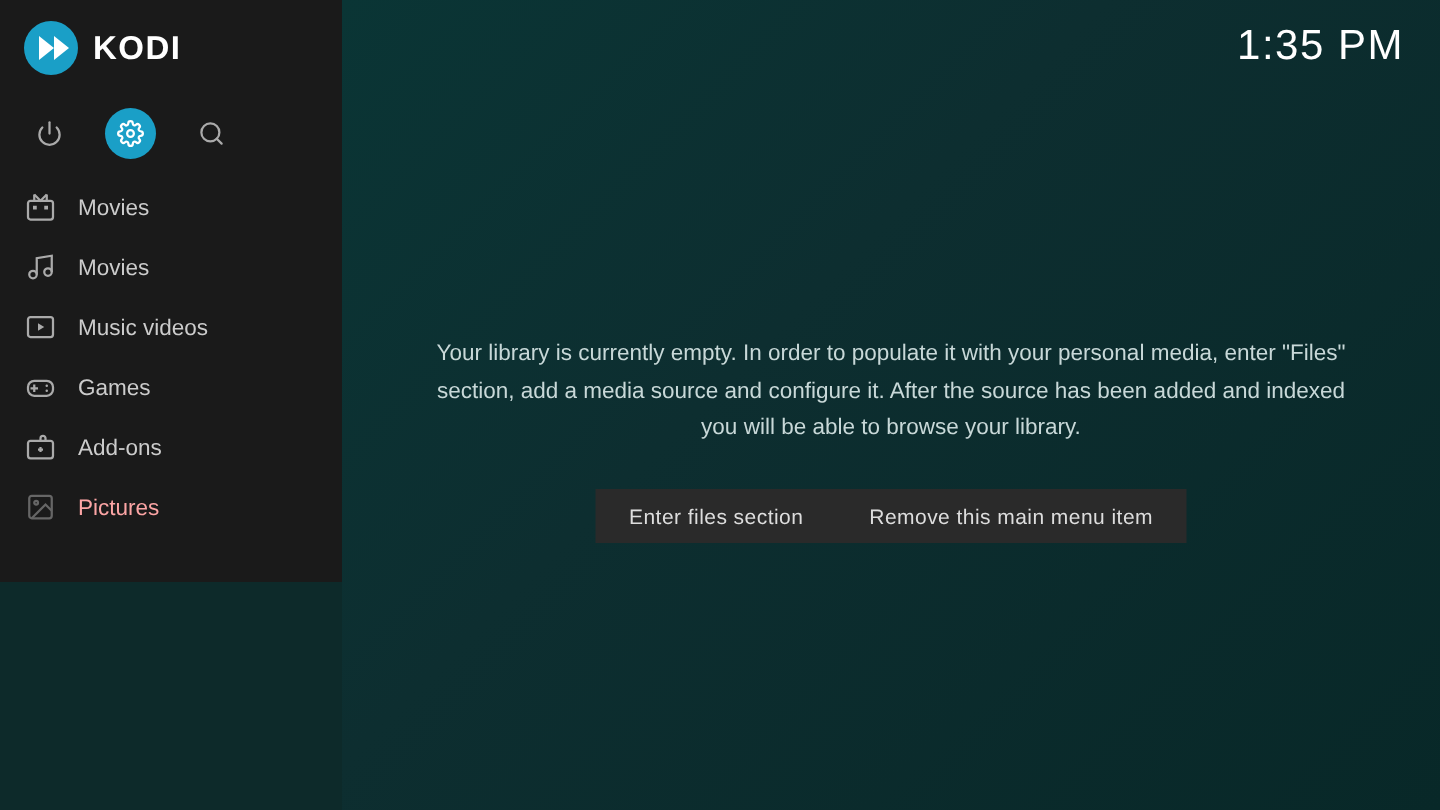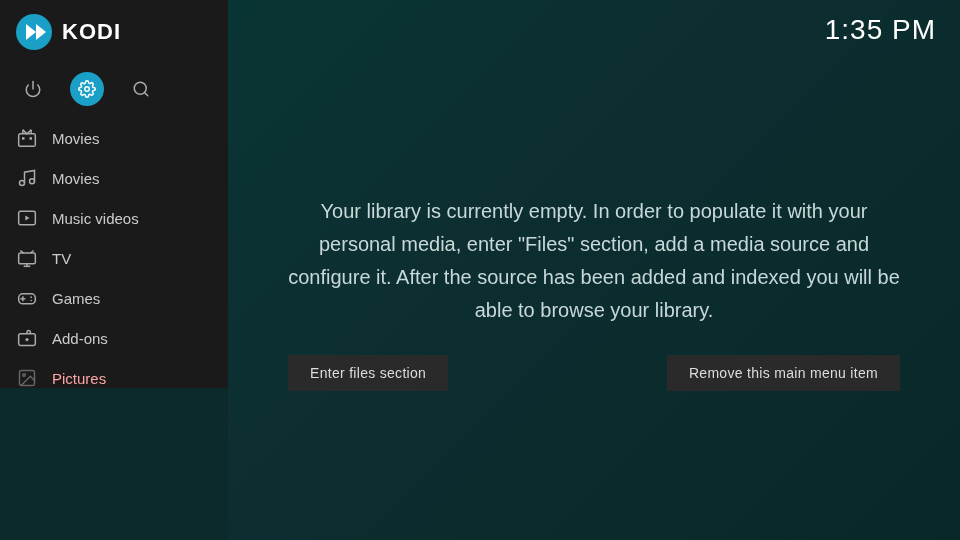--- a/index.html
+++ b/index.html
@@ -129,28 +129,28 @@
       padding: 20px 60px;
     }
 
     .library-message {
       text-align: center;
       max-width: 680px;
     }
 
     .library-text {
       color: #c8d8d8;
-      font-size: 20px;
+      font-size: 15px;
       line-height: 1.65;
       margin-bottom: 28px;
     }
 
     .button-row {
       display: flex;
-      justify-content: space-between;
+      justify-content: center;
     }
 
     .action-btn {
       padding: 10px 22px;
       background: #2a2a2a;
       color: #dddddd;
       border: none;
       font-size: 14px;
       cursor: pointer;
       letter-spacing: 0.3px;
@@ -222,32 +222,20 @@
     <div class="nav-item">
       <span class="nav-icon">
         <svg width="20" height="20" viewBox="0 0 24 24" fill="none" stroke="#aaaaaa" stroke-width="1.8">
           <rect x="2" y="4" width="20" height="16" rx="2"></rect>
           <polygon points="10,9 10,15 15,12" fill="#aaaaaa" stroke="none"></polygon>
         </svg>
       </span>
       <span class="nav-label">Music videos</span>
     </div>
 
-    <div class="nav-item">
-      <span class="nav-icon">
-        <svg width="20" height="20" viewBox="0 0 24 24" fill="none" stroke="#aaaaaa" stroke-width="1.8">
-          <rect x="2" y="6" width="20" height="13" rx="2"></rect>
-          <line x1="8" y1="22" x2="16" y2="22"></line>
-          <line x1="12" y1="19" x2="12" y2="22"></line>
-          <polyline points="4 3 8 6"></polyline>
-          <polyline points="20 3 16 6"></polyline>
-        </svg>
-      </span>
-      <span class="nav-label">TV</span>
-    </div>
 
 
     <div class="nav-item">
       <span class="nav-icon">
         <svg width="20" height="20" viewBox="0 0 24 24" fill="none" stroke="#aaaaaa" stroke-width="1.8">
           <rect x="2" y="7" width="20" height="12" rx="5"></rect>
           <line x1="7" y1="10" x2="7" y2="16"></line>
           <line x1="4" y1="13" x2="10" y2="13"></line>
           <circle cx="17" cy="11" r="1" fill="#aaaaaa" stroke="none"></circle>
           <circle cx="17" cy="15" r="1" fill="#aaaaaa" stroke="none"></circle>

